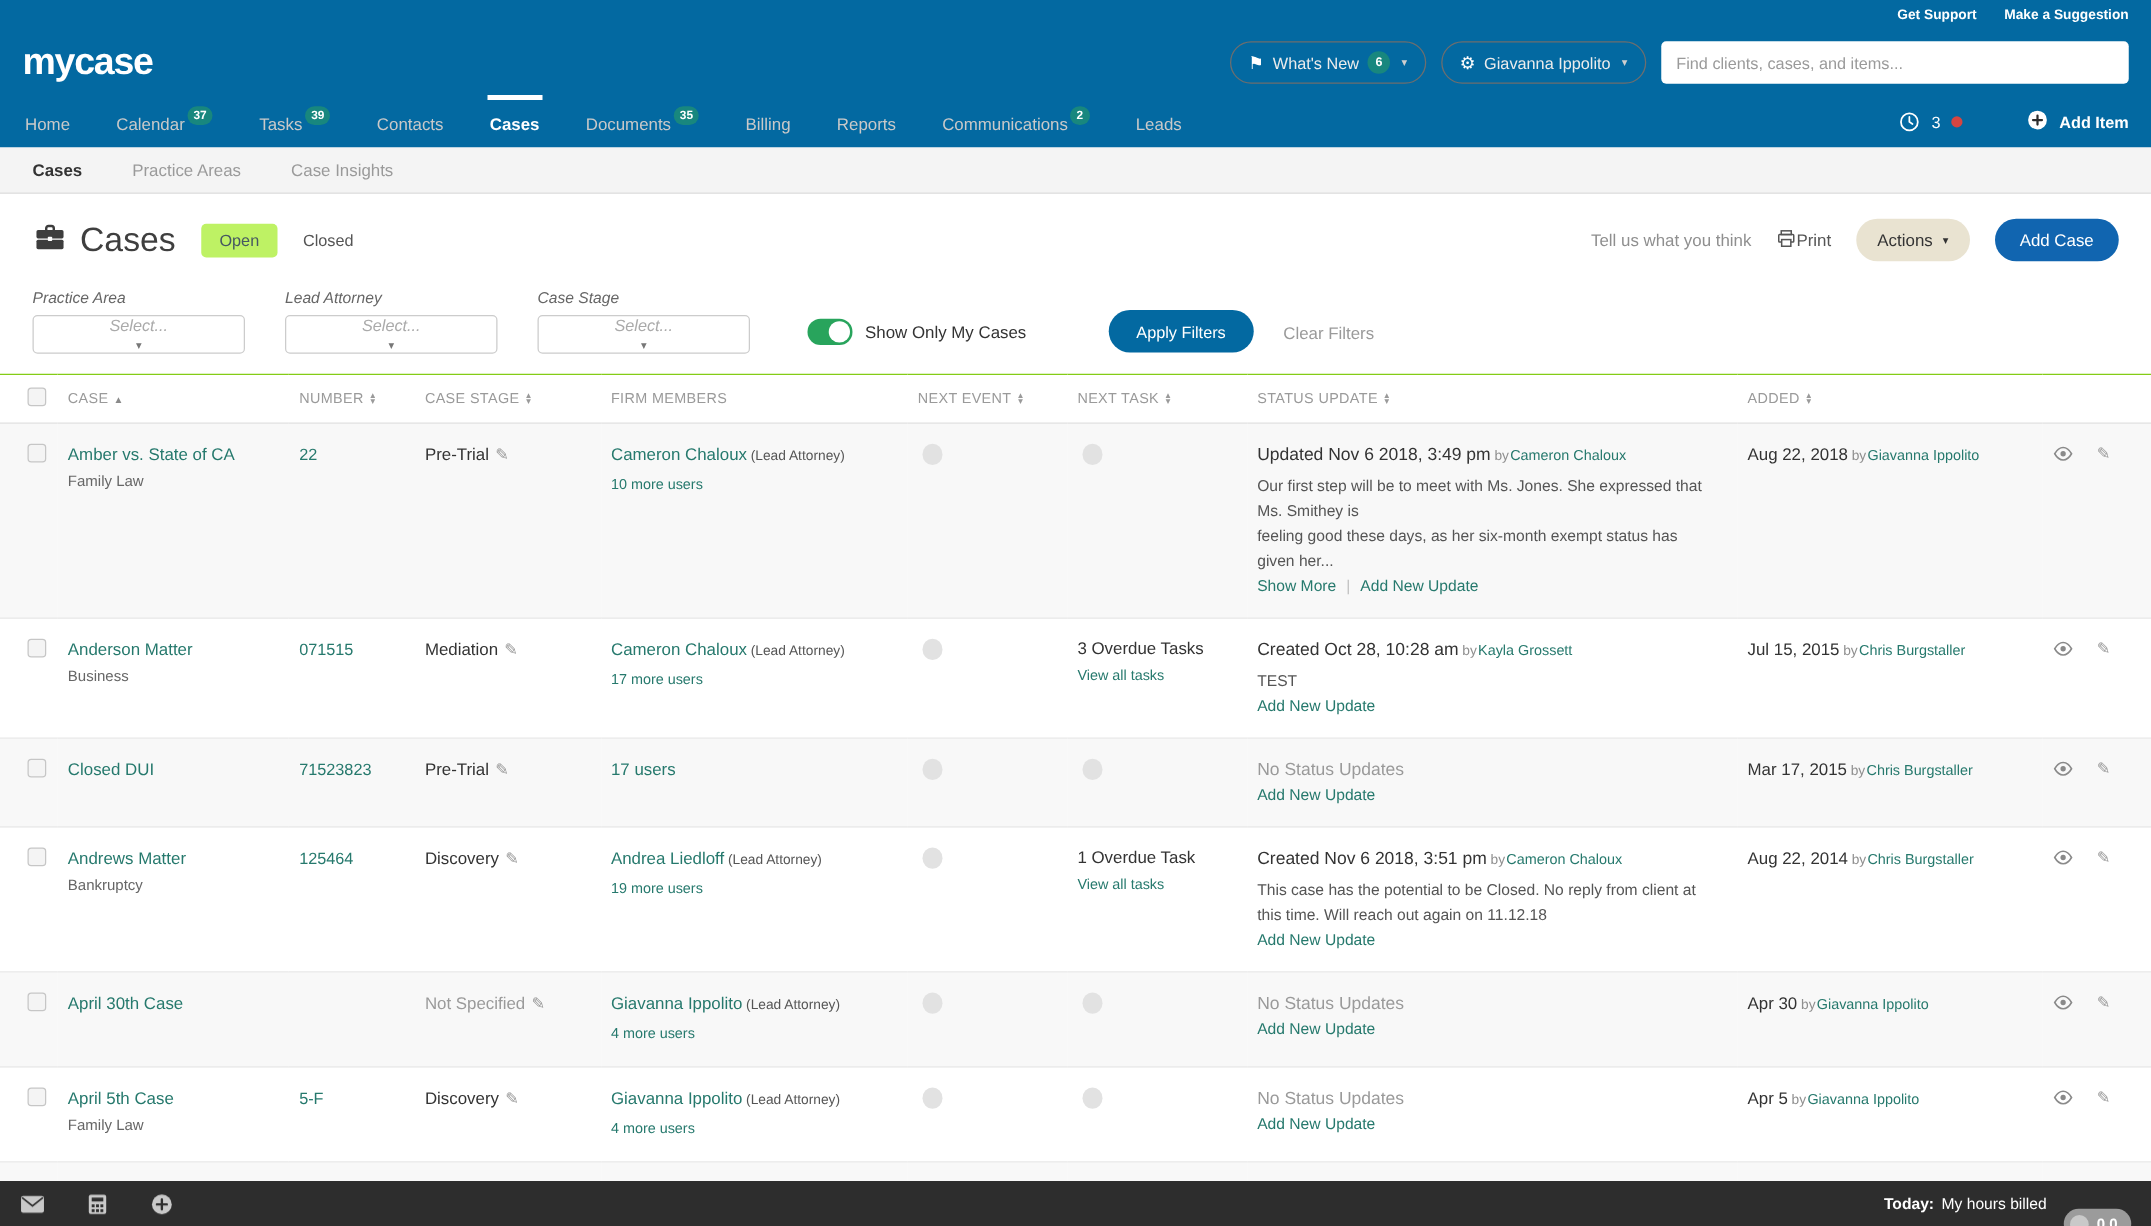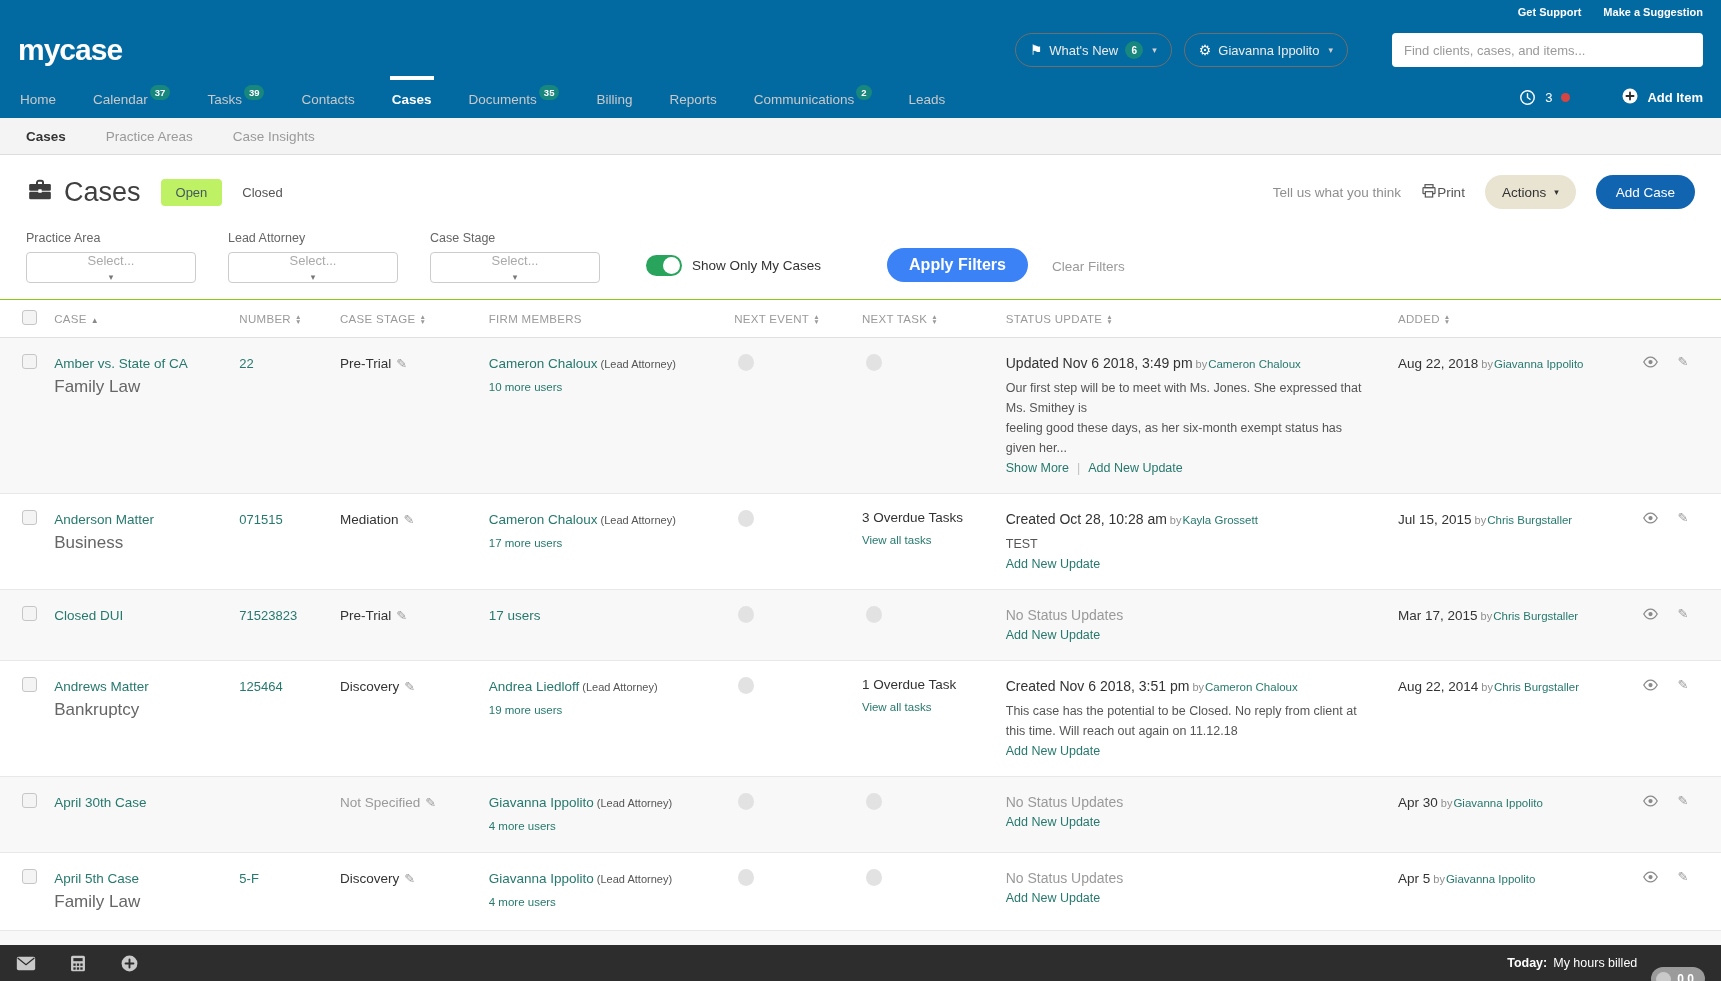--- a/index.html
+++ b/index.html
@@ -15,22 +15,22 @@
   .utility-row a { color: #fff; font-size: 11px; font-weight: bold; }
   .main-row { display: flex; align-items: center; height: 52px; }
   .logo { font-size: 30px; font-weight: bold; letter-spacing: -1px; color: #fff; }
   .main-right { margin-left: auto; display: flex; align-items: center; gap: 12px; }
   .pill-btn { display: flex; align-items: center; gap: 7px; border: 1px solid #6e6e6e; border-radius: 17px;
               height: 34px; padding: 0 14px; color: #ececec; font-size: 13px; background: transparent; cursor: pointer; }
   .pill-btn .uicon { font-size: 14px; color: #fff; }
   .mini-badge { background: #18877e; color: #fff; border-radius: 50%; width: 18px; height: 18px;
                 display: inline-flex; align-items: center; justify-content: center; font-size: 10px; font-weight: bold; }
   .caret { font-size: 9px; color: #cfcfcf; margin-left: 2px; }
-  .search-input { width: 311px; height: 34px; border: none; border-radius: 4px; padding: 0 12px;
-                  font-size: 13px; color: #333; font-family: inherit; margin-left: 32px; }
+  .search-input { width: 374px; height: 34px; border: none; border-radius: 4px; padding: 0 12px;
+                  font-size: 13px; color: #333; font-family: inherit; }
   .search-input::placeholder { color: #9a9a9a; }
 
   
   .nav-row { display: flex; align-items: stretch; height: 42px; }
   .nav-item { display: flex; align-items: center; color: #c9c9c9; font-size: 13.5px; margin-right: 33px;
               border-top: 4px solid transparent; padding: 0 2px; cursor: pointer; }
   .nav-item.active { color: #fff; font-weight: bold; border-top-color: #fff; }
   .nav-badge { background: #18877e; color: #fff; border-radius: 9px; font-size: 9.5px; font-weight: bold;
                padding: 2px 5px; position: relative; top: -7px; margin-left: 2px; }
   .nav-right { margin-left: auto; display: flex; align-items: center; gap: 9px; }
@@ -54,33 +54,33 @@
   .feedback-link { color: #8f8f8f; font-size: 13.5px; }
   .print-link { display: flex; align-items: center; gap: 0; color: #555; font-size: 13.5px; }
   .actions-btn { background: #e9e3d1; border: none; border-radius: 17px; height: 34px; padding: 0 17px;
                  font-size: 13.5px; color: #333; font-family: inherit; cursor: pointer; display: flex; align-items: center; gap: 6px; }
   .actions-btn .caret { color: #333; }
   .add-case-btn { background: #1165b0; color: #fff; border: none; border-radius: 17px; height: 34px;
                   padding: 0 20px; font-size: 13.5px; font-family: inherit; cursor: pointer; }
 
   
   .filters { display: flex; align-items: flex-end; padding: 8px 26px 16px; }
-  .filter-group { margin-right: 32px; }
+  .filter-group { margin-right: 32px; font-style: italic; }
   .filter-label { font-size: 12.5px; color: #666; margin-bottom: 7px; }
   .select-box { width: 170px; height: 31px; border: 1px solid #ccc; border-radius: 4px; display: flex;
                 align-items: center; justify-content: space-between; padding: 0 10px; font-size: 13px;
                 color: #aaa; cursor: pointer; background: #fff; flex-direction: column; }
   .select-caret { font-size: 9px; color: #777; }
   .toggle-wrap { display: flex; align-items: center; gap: 10px; margin: 0 0 7px 14px; }
   .toggle { width: 36px; height: 21px; border-radius: 11px; background: #28a45c; position: relative; cursor: pointer; }
   .toggle::after { content: ""; position: absolute; right: 2px; top: 2px; width: 17px; height: 17px;
                    border-radius: 50%; background: #fff; }
   .toggle-label { font-size: 13.5px; color: #333; }
-  .apply-btn { background: #3b82f6; color: #fff; border: none; border-radius: 17px; height: 34px;
-               padding: 0 22px; font-size: 16px; font-weight: bold; font-family: inherit; cursor: pointer;
+  .apply-btn { background: #0369a1; color: #fff; border: none; border-radius: 17px; height: 34px;
+               padding: 0 22px; font-size: 13px; font-weight: normal; font-family: inherit; cursor: pointer;
                margin: 0 0 1px 66px; }
   .clear-link { color: #9a9a9a; font-size: 13.5px; margin: 0 0 9px 24px; }
 
   
   table { width: 100%; border-collapse: collapse; table-layout: fixed; }
   thead th { text-align: left; color: #9a9a9a; font-size: 11.5px; font-weight: normal; letter-spacing: .3px;
              padding: 10px 8px; border-top: 1px solid #84cc16; border-bottom: 1px solid #e0e0e0; white-space: nowrap; }
   tbody td { padding: 16px 8px 18px; vertical-align: top; border-bottom: 1px solid #e8e8e8; }
   tbody tr:nth-child(odd) { background: #f8f8f8; }
   .col-check { width: 46px; padding-left: 22px; }
@@ -89,21 +89,21 @@
   .col-stage { width: 148px; }
   .col-members { width: 244px; }
   .col-event { width: 127px; }
   .col-task { width: 143px; }
   .col-status { width: 390px; }
   .col-added { width: 243px; }
   .col-actions { width: 86px; }
   .checkbox { width: 15px; height: 15px; border: 1px solid #c6c6c6; border-radius: 3px; background: #f4f4f4;
               display: inline-block; cursor: pointer; }
   .case-link { font-size: 13.5px; display: inline-block; }
-  .practice-area { font-size: 17px; color: #666; margin-top: 5px; }
+  .practice-area { font-size: 12px; color: #666; margin-top: 5px; }
   .number-link { font-size: 13px; }
   .stage-text { font-size: 13.5px; color: #333; }
   .pencil-icon { color: #9a9a9a; font-size: 13px; margin-left: 5px; cursor: pointer; }
   .firm-name { font-size: 13.5px; }
   .lead-suffix { font-size: 11px; color: #555; margin-left: 3px; }
   .more-users { font-size: 11.5px; display: inline-block; margin-top: 9px; }
   .gray-dot { width: 16px; height: 17px; border-radius: 50%; background: #e2e2e2; display: inline-block; margin-left: 4px; }
   .task-label { font-size: 13.5px; color: #333; }
   .task-link { font-size: 11.5px; display: inline-block; margin-top: 9px; }
   .status-title { font-size: 14px; color: #333; }

